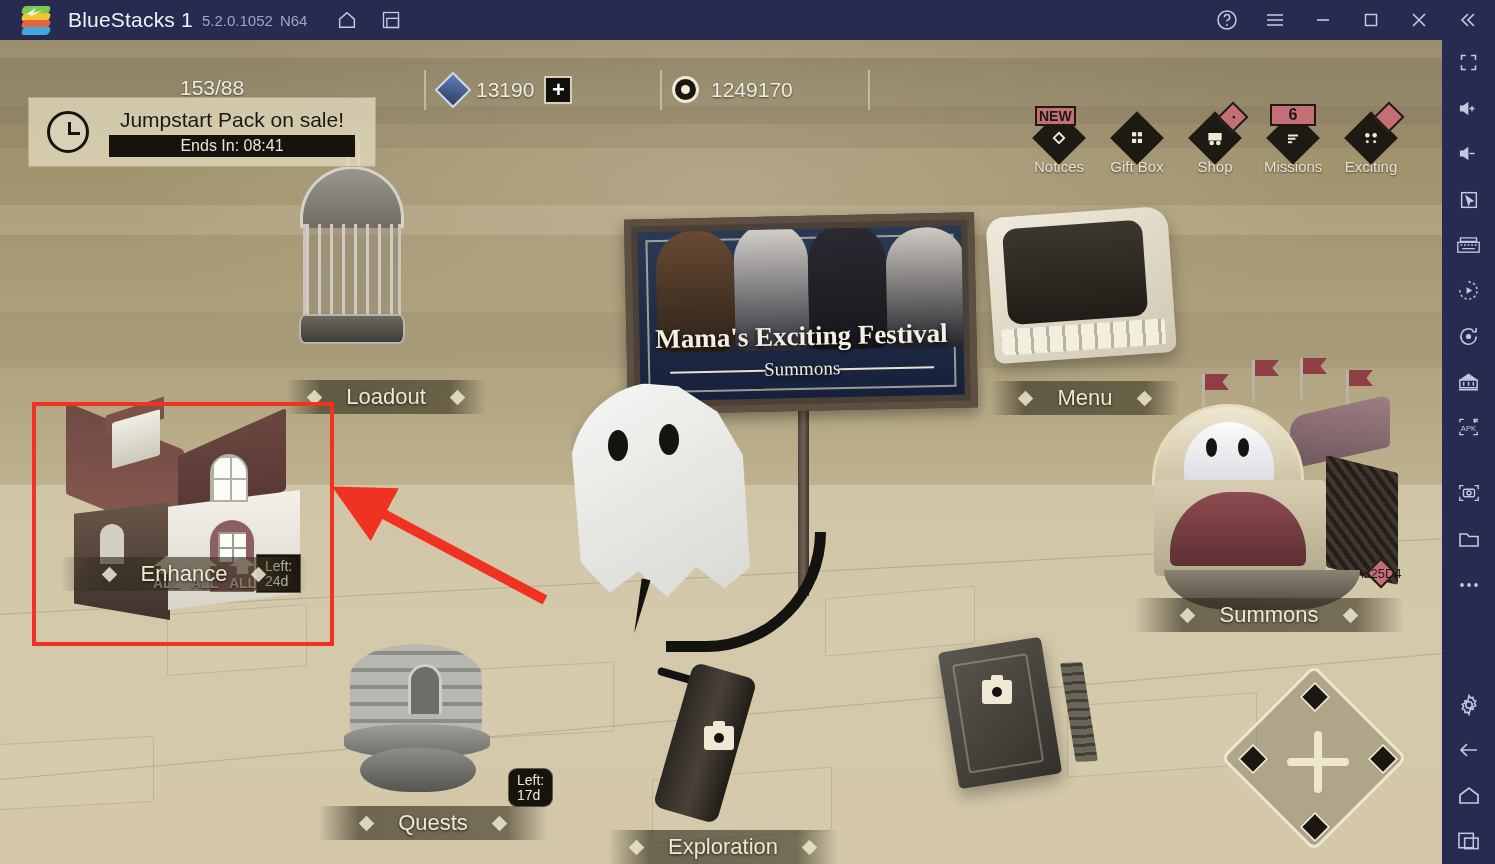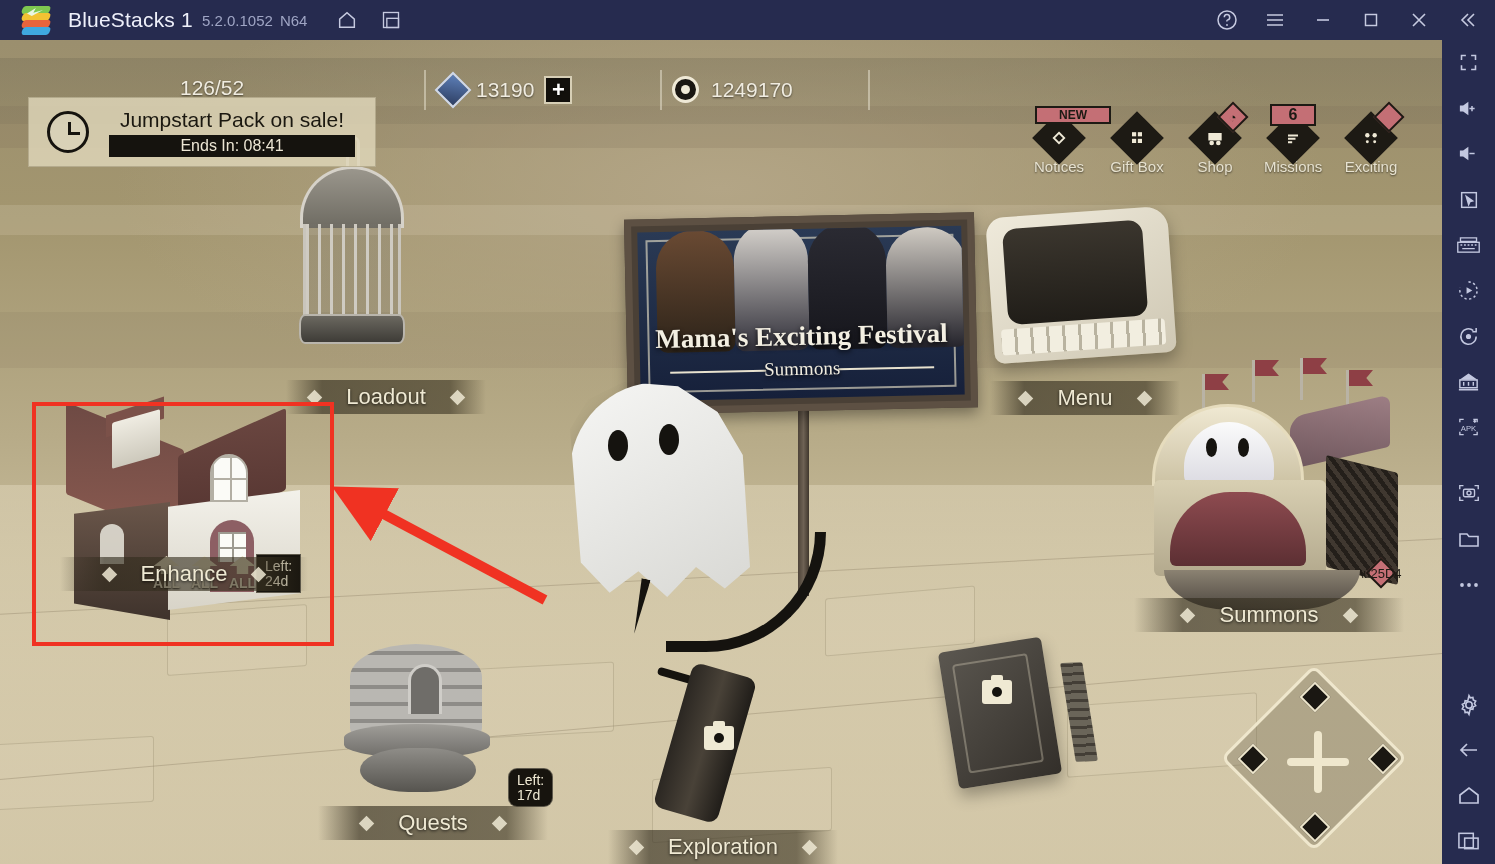--- a/index.html
+++ b/index.html
@@ -119,21 +119,21 @@
   .gm{ width:58px; position:relative; text-align:center; }
   .gm-diamond{
     width:38px; height:38px; margin:9px auto 0; background:#1d1a14; transform:rotate(45deg);
     display:flex; align-items:center; justify-content:center;
   }
   .gm-inner{ transform:rotate(-45deg); display:flex; align-items:center; justify-content:center;
     width:100%; height:100%; color:#efe9d6; }
   .gm-label{ color:#e7e2d0; font-size:15px; margin-top:1px; text-shadow:0 1px 2px rgba(0,0,0,.6); }
   .badge-new{
     position:absolute; left:5px; top:-4px; background:#c46f75; border:2px solid #1d1a14;
-    color:#1d1a14; font-size:12px; font-weight:bold; padding:0 22px; z-index:3;
+    color:#1d1a14; font-size:14px; font-weight:bold; padding:0 2px; z-index:3;
   }
   .badge-num{
     position:absolute; left:6px; top:-6px; background:#c46f75; border:2px solid #1d1a14;
     color:#1d1a14; font-size:16px; font-weight:bold; width:46px; text-align:center; z-index:3;
   }
   .badge-dia{
     position:absolute; right:0px; top:-4px; width:22px; height:22px; background:#c46f75;
     border:2px solid #1d1a14; transform:rotate(45deg); z-index:3;
     display:flex; align-items:center; justify-content:center;
   }
@@ -551,21 +551,21 @@
       <div class="dpad-dot" style="right:-6px;top:56px;"></div>
       <div class="dpad-dot" style="left:56px;bottom:-6px;"></div>
       <div class="dpad-x">
         <i style="transform:translate(-50%,-50%) rotate(45deg);"></i>
         <i style="transform:translate(-50%,-50%) rotate(-45deg);"></i>
       </div>
     </div>
 
     <div class="hud">
       <div class="hud-res res-stamina">
-        <span>126/52</span>
+        <span>153/88</span>
       </div>
       <div class="sep" style="left:424px;"></div>
       <div class="hud-res res-gem">
         <span class="gem-icon"></span>
         <span>13190</span>
         <span class="plus-btn">+</span>
       </div>
       <div class="sep" style="left:660px;"></div>
       <div class="hud-res res-gold">
         <span class="gold-icon">

